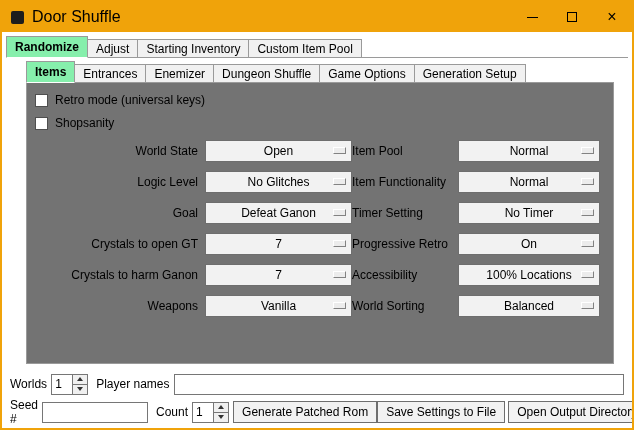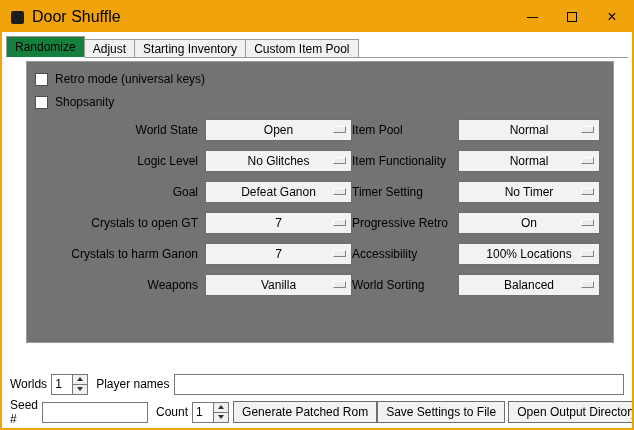--- a/index.html
+++ b/index.html
@@ -25,21 +25,21 @@
   .close-glyph { font-size:16px; line-height:1; }
   
   .content { position:relative; height:396px; background:#fff; }
   
   .tabs { display:flex; align-items:flex-end; height:22px; position:relative; z-index:2; margin-bottom:-1px; }
   .tab {
     height:19px; display:flex; align-items:center; padding:0 8px;
     background:#f1f1f1; border:1px solid #9a9a9a; margin-left:-1px;
   }
   .tab:first-child { margin-left:0; }
-  .tab.active { height:22px; background:#15803d; border-bottom:1px solid #fff; z-index:3; }
+  .tab.active { height:22px; background:#86efac; border-bottom:1px solid #fff; z-index:3;font-weight:bold; }
   .outer-nb { position:absolute; top:4px; left:4px; right:4px; bottom:2px; }
   .outer-pane { position:absolute; top:21px; left:0; right:0; bottom:0; border-top:1px solid #9a9a9a; background:#fff; }
   .inner-nb { position:absolute; top:3px; left:20px; right:14px; }
   .inner-pane { position:relative; border:1px solid #9a9a9a; background:#737373; height:282px; padding:5px 6px; }
   
   .cb-row { display:flex; align-items:center; height:20px; margin:2px 0 3px 2px; }
   .cb-box { width:13px; height:13px; border:1px solid #4f4f4f; background:#fff; margin-right:7px; flex:0 0 auto; }
   
   .options { margin-top:7px; }
   .opt-row { display:flex; align-items:center; height:22px; margin-bottom:9px; }
@@ -113,20 +113,40 @@
           <span>Starting Inventory</span>
         </div>
       <div class="tab">
           <span>Custom Item Pool</span>
         </div>
     </div>
 
     <div class="outer-pane">
       <div class="inner-nb">
 
+        <div class="tabs">
+          <div class="tab active">
+              <span>Items</span>
+            </div>
+          <div class="tab">
+              <span>Entrances</span>
+            </div>
+          <div class="tab">
+              <span>Enemizer</span>
+            </div>
+          <div class="tab">
+              <span>Dungeon Shuffle</span>
+            </div>
+          <div class="tab">
+              <span>Game Options</span>
+            </div>
+          <div class="tab">
+              <span>Generation Setup</span>
+            </div>
+        </div>
 
         <div class="inner-pane">
 
           <div class="cb-row">
             <span class="cb-box"></span>
             <span>Retro mode (universal keys)</span>
           </div>
           <div class="cb-row">
             <span class="cb-box"></span>
             <span>Shopsanity</span>

